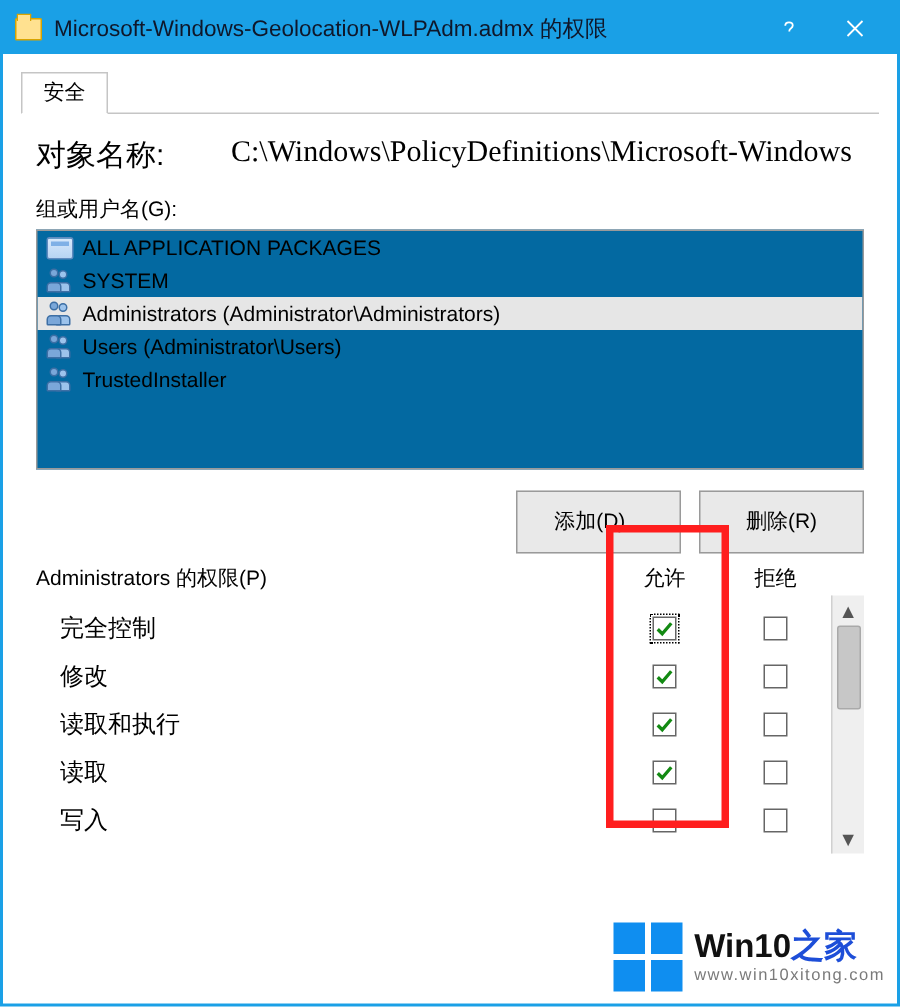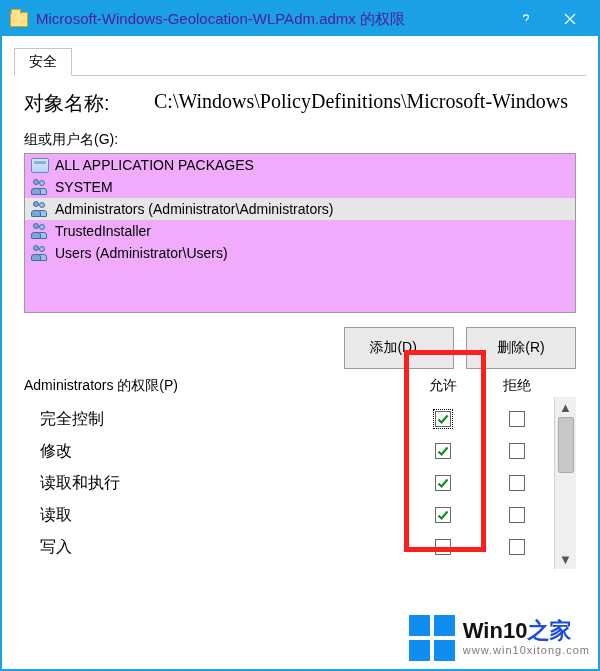--- a/index.html
+++ b/index.html
@@ -10,21 +10,21 @@
     color: #000;
     background: #fff;
     width: 600px;
     height: 671px;
     overflow: hidden;
     position: relative;
     border: 2px solid #1aa0e6;
   }
   .titlebar {
     background: #1aa0e6;
-    color: #4c1d95;
+    color: #0f172a;
     height: 34px;
     display: flex;
     align-items: center;
     padding: 0 6px 0 8px;
     font-size: 15px;
     justify-content: center;
   }
   .titlebar .folder-icon {
     width: 18px; height: 15px;
     margin-right: 8px;
@@ -77,21 +77,21 @@
   }
   .row-obj .label { width: 130px; }
   .row-obj .value { flex:1; white-space:nowrap; overflow:hidden;font-family:Liberation Serif, serif; }
 
   .group-label { font-size:14px; margin-bottom:4px; }
 
   .listbox {
     border:1px solid #9a9a9a;
     height: 160px;
     overflow:hidden;
-    background:#f0abfc;
+    background:#0369a1;
   }
   .list-item {
     display:flex;
     align-items:center;
     padding:3px 6px;
     font-size:14px;
     gap:6px;
   }
   .list-item.selected {
     background:#e6e6e6;
@@ -275,30 +275,30 @@
         </span>
         <span>Administrators (Administrator\Administrators)</span>
       </div>
       <div class="list-item">
         <span class="ico-users">
           <span class="head2"></span>
           <span class="body2"></span>
           <span class="head"></span>
           <span class="body"></span>
         </span>
-        <span>TrustedInstaller</span>
+        <span>Users (Administrator\Users)</span>
       </div>
       <div class="list-item">
         <span class="ico-users">
           <span class="head2"></span>
           <span class="body2"></span>
           <span class="head"></span>
           <span class="body"></span>
         </span>
-        <span>Users (Administrator\Users)</span>
+        <span>TrustedInstaller</span>
       </div>
     </div>
 
   <div class="btn-row">
     <div class="win-btn">添加(D)...</div>
     <div class="win-btn">删除(R)</div>
   </div>
 
   <div class="perm-head">
     <span>Administrators 的权限(P)</span>

